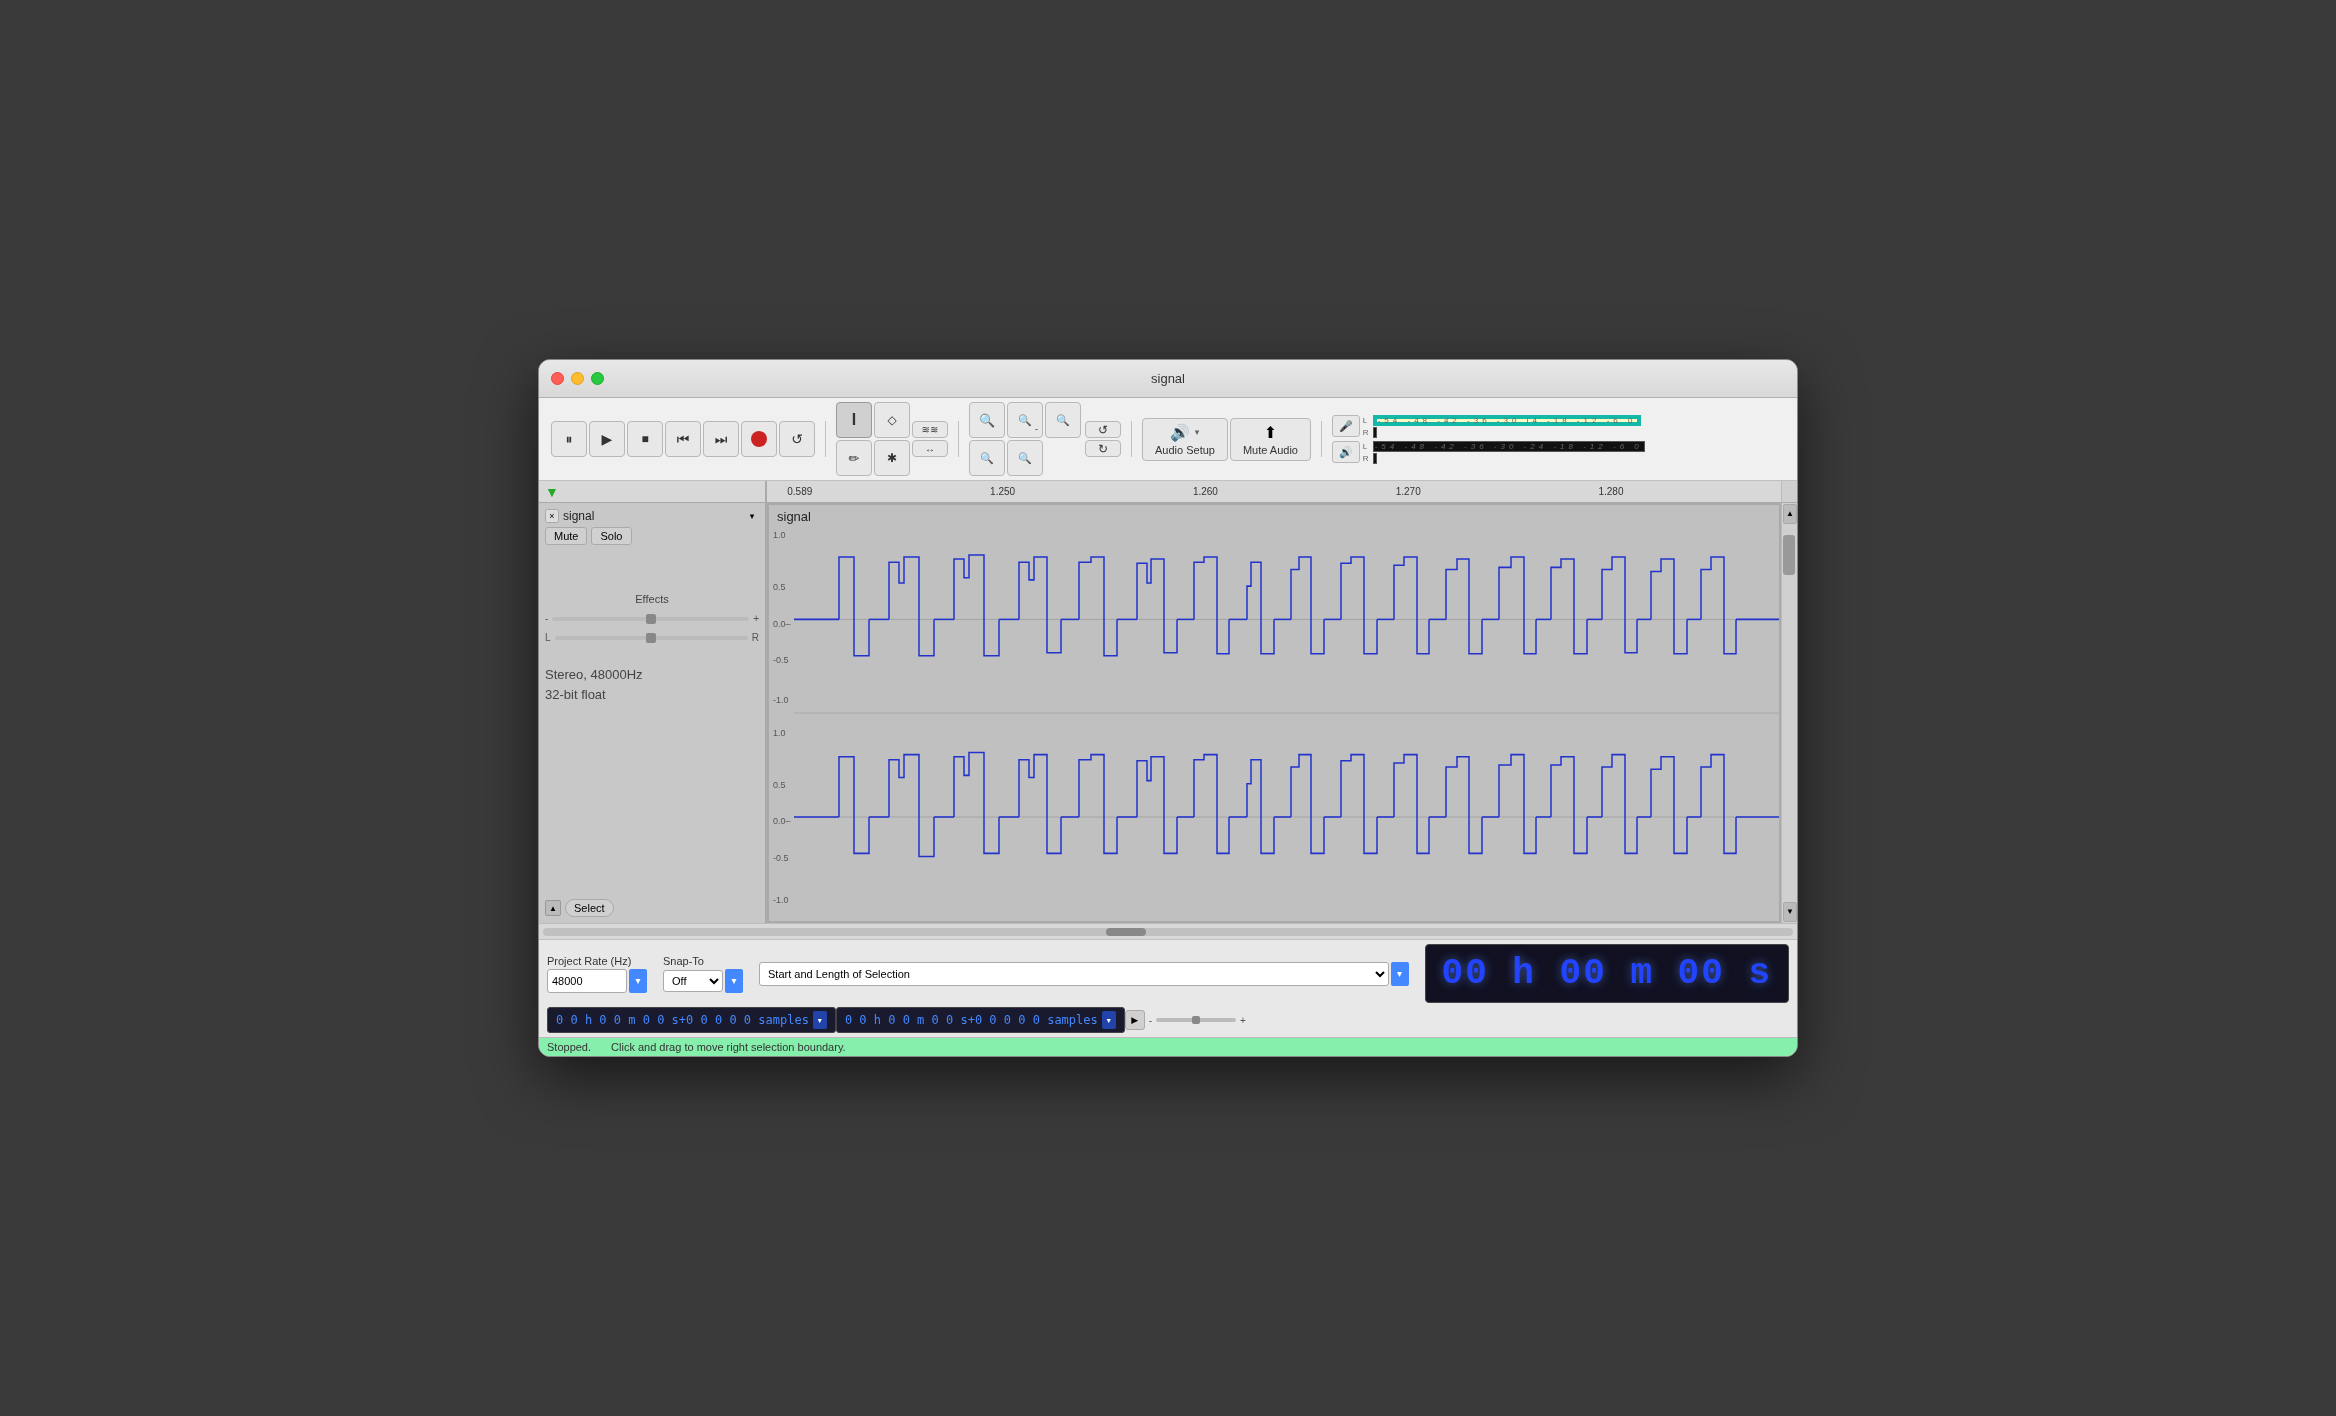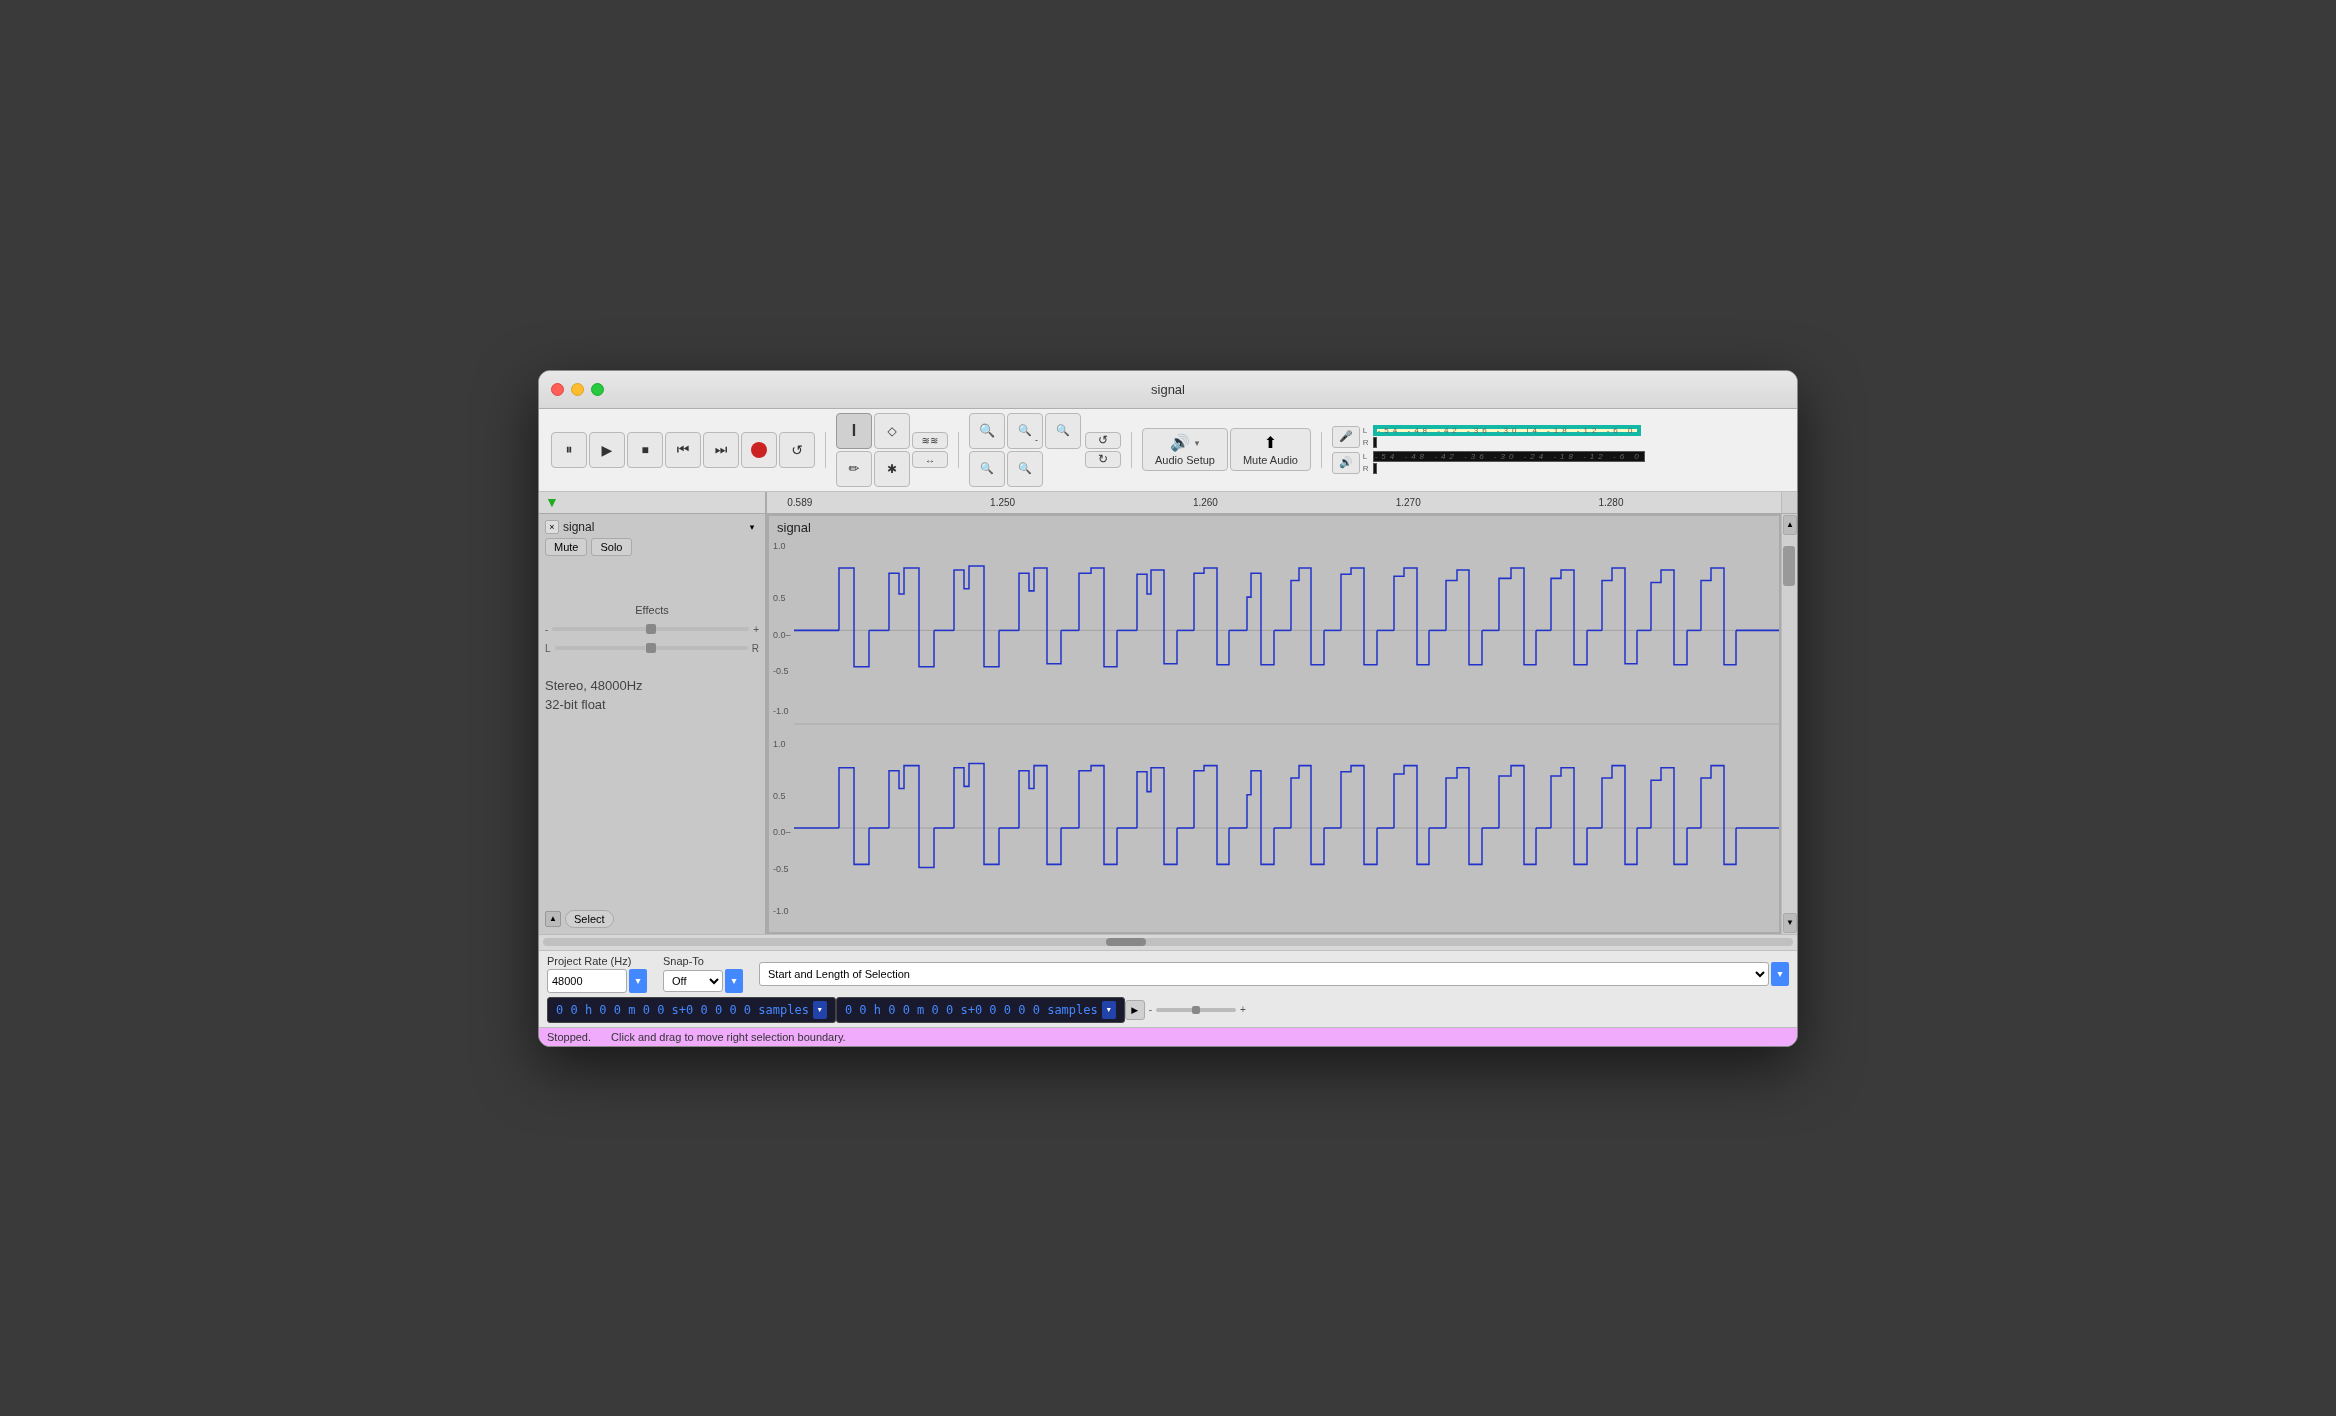--- a/index.html
+++ b/index.html
@@ -330,21 +330,21 @@
       border-radius: 4px;
       padding: 8px 16px;
       font-family: 'Courier New', monospace;
       font-size: 36px;
       font-weight: bold;
       color: #2244ff;
       letter-spacing: 2px;
       text-shadow: 0 0 10px rgba(100,150,255,0.5);
     }
     .status-bar {
-      background: #f0abfc;
+      background: #86efac;
       border-top: 1px solid #bbb;
       padding: 3px 8px;
       font-size: 11px;
       color: #333;
       display: flex;
       gap: 20px;
     }
     
     .record-btn {
       width: 36px;
@@ -794,20 +794,23 @@
           <select class="select-dropdown select-dropdown-wide" style="flex:1; height:24px;">
             <option>Start and Length of Selection</option>
             <option>Start and End of Selection</option>
           </select>
           <div style="background:#4488ff; border-radius:2px; width:18px; height:24px; display:flex; align-items:center; justify-content:center; cursor:pointer;">
             <span style="color:white; font-size:10px;">▾</span>
           </div>
         </div>
       </div>
 
+      <div style="margin-left:auto;">
+        <div class="time-display-large">00 h 00 m 00 s</div>
+      </div>
     </div>
 
     <div class="bottom-row2">
 
       <div style="background:#1a1a2e; border:1px solid #444; border-radius:3px; padding:2px 8px; display:flex; align-items:center; gap:4px; height:26px;">
         <span style="color:#4488ff; font-family:monospace; font-size:12px;">0 0 h 0 0 m 0 0 s+0 0 0 0 0 samples</span>
         <div style="background:#2244aa; border-radius:2px; width:14px; height:18px; display:flex; align-items:center; justify-content:center;">
           <span style="color:white; font-size:8px;">▾</span>
         </div>
       </div>

